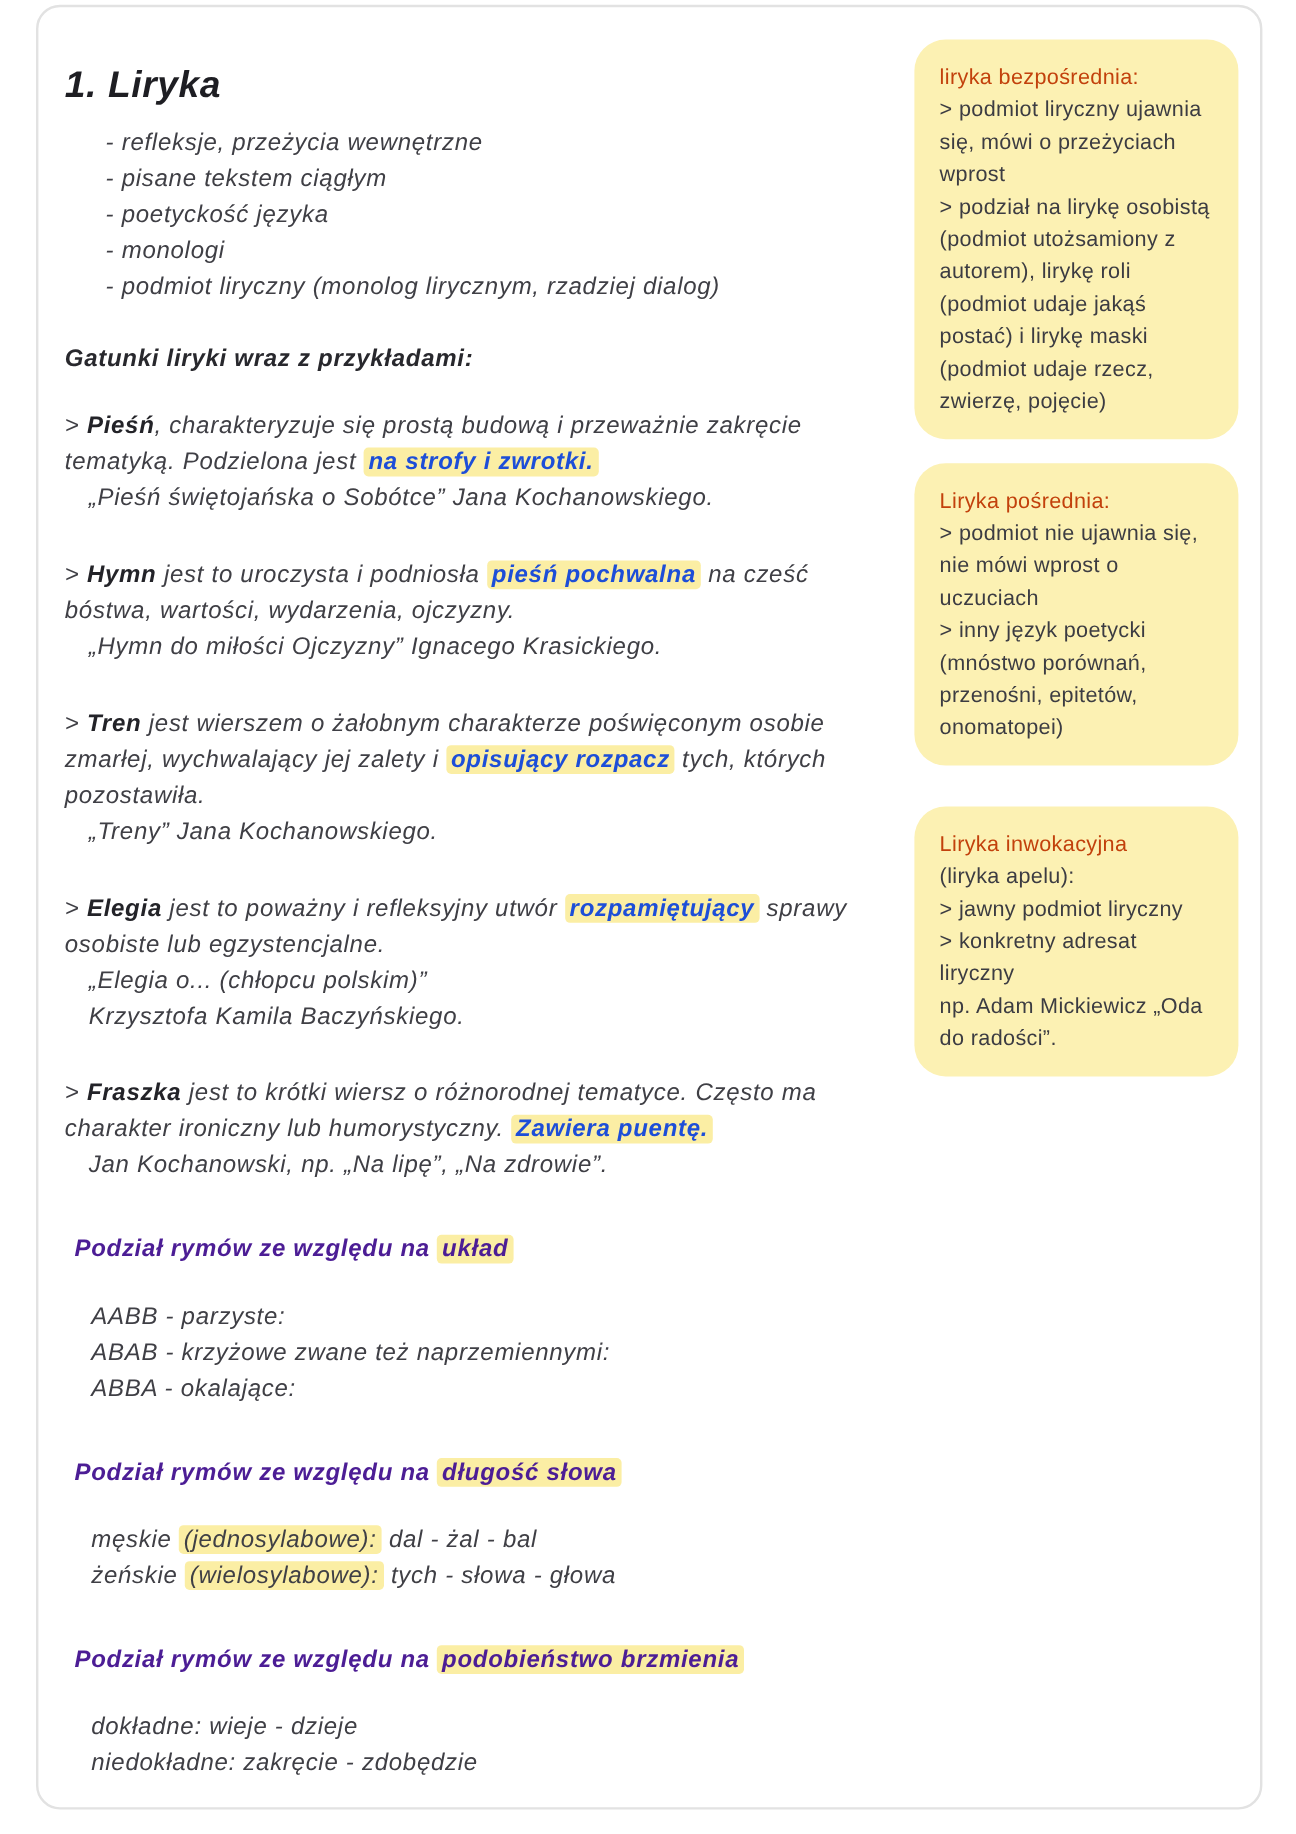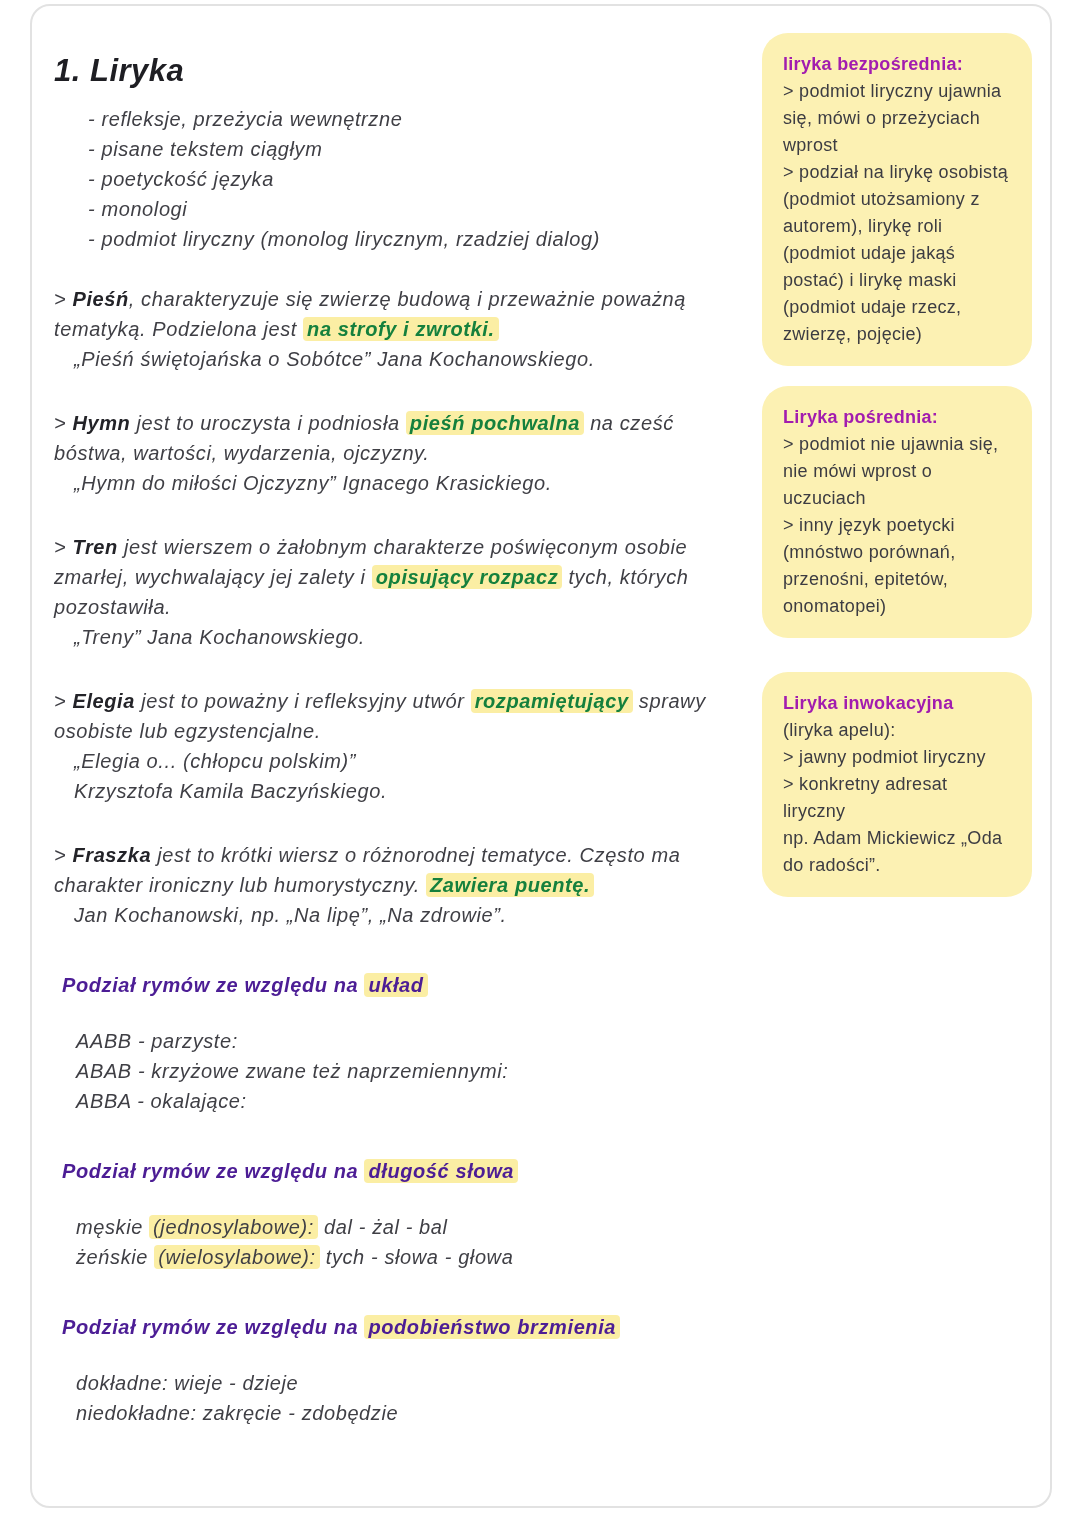--- a/index.html
+++ b/index.html
@@ -27,58 +27,59 @@
   }
   .bullets{list-style:none;margin:0 0 30px 0;padding:0 0 0 34px;}
   .bullets li{margin:0;}
   .sec-heading{font-weight:bold;color:#28282d;margin:0 0 26px 0;}
   .genre{margin:0 0 34px 0;}
   .genre p{margin:0;}
   .example{padding-left:20px;}
   .term{font-weight:bold;color:#232328;}
   .hl{background:var(--hl);padding:1px 4px;border-radius:4px;
       -webkit-box-decoration-break:clone;box-decoration-break:clone;}
-  .hl-bold{font-weight:bold;color:#15803d;background:var(--hl);
+  .hl-bold{font-weight:bold;color:#1d4ed8;background:var(--hl);
       padding:1px 4px;border-radius:4px;
       -webkit-box-decoration-break:clone;box-decoration-break:clone;}
   .rhead{font-weight:bold;color:#4c1d95;margin:40px 0 26px 0;padding-left:8px;}
   .rlines p{margin:0;padding-left:22px;}
   
   .side{
     position:absolute;left:762px;top:33px;width:270px;
     font-size:18px;line-height:27px;letter-spacing:.3px;color:#3c3c42;
   }
   .sidebox{
     background:var(--box);border-radius:26px;
     padding:18px 21px;margin-bottom:20px;
   }
   .sidebox p{margin:0;}
-  .sb-title{font-weight:bold;color:#a21caf;}
+  .sb-title{font-weight:normal;color:#c2410c;}
   .sidebox.third{margin-top:34px;}
 </style>
 </head>
 <body>
 
 <div class="page-border"></div>
 
 <div class="main">
 
   <h1 class="title">1. Liryka</h1>
 
   <ul class="bullets">
     <li>- refleksje, przeżycia wewnętrzne</li>
     <li>- pisane tekstem ciągłym</li>
     <li>- poetyckość języka</li>
     <li>- monologi</li>
     <li>- podmiot liryczny (monolog lirycznym, rzadziej dialog)</li>
   </ul>
 
+  <p class="sec-heading">Gatunki liryki wraz z przykładami:</p>
 
   <div class="genre">
-    <p><span>&gt; </span><span class="term">Pieśń</span><span>, charakteryzuje się zwierzę budową i przeważnie poważną tematyką. Podzielona jest </span><span class="hl-bold">na strofy i zwrotki.</span></p>
+    <p><span>&gt; </span><span class="term">Pieśń</span><span>, charakteryzuje się prostą budową i przeważnie zakręcie tematyką. Podzielona jest </span><span class="hl-bold">na strofy i zwrotki.</span></p>
     <p class="example">„Pieśń świętojańska o Sobótce” Jana Kochanowskiego.</p>
   </div>
 
   <div class="genre">
     <p><span>&gt; </span><span class="term">Hymn</span><span> jest to uroczysta i podniosła </span><span class="hl-bold">pieśń pochwalna</span><span> na cześć bóstwa, wartości, wydarzenia, ojczyzny.</span></p>
     <p class="example">„Hymn do miłości Ojczyzny” Ignacego Krasickiego.</p>
   </div>
 
   <div class="genre">
     <p><span>&gt; </span><span class="term">Tren</span><span> jest wierszem o żałobnym charakterze poświęconym osobie zmarłej, wychwalający jej zalety i </span><span class="hl-bold">opisujący rozpacz</span><span> tych, których pozostawiła.</span></p>

